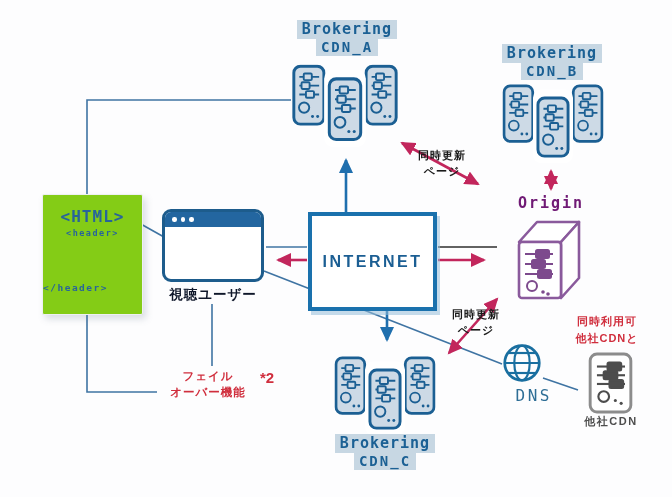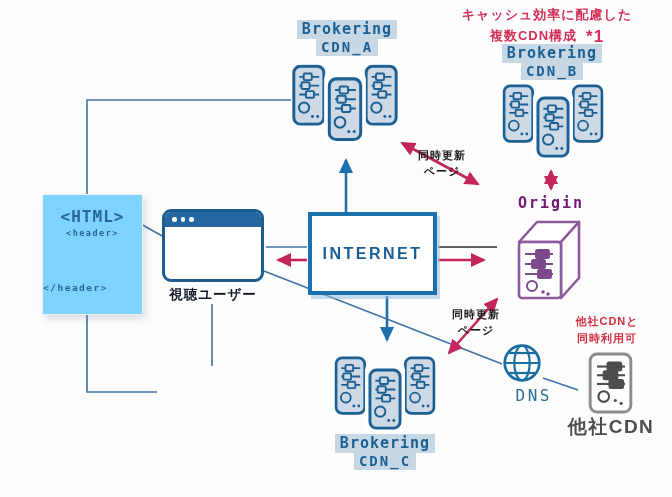--- a/index.html
+++ b/index.html
@@ -3,37 +3,37 @@
 <meta charset="utf-8">
 <style>
   html,body{margin:0;padding:0;background:#fff;}
   #stage{position:relative;width:672px;height:497px;background:#fdfdfe;overflow:hidden;
          font-family:"Liberation Sans","DejaVu Sans",sans-serif;}
   #connectors{position:absolute;left:0;top:0;z-index:1;}
   .node{position:absolute;z-index:2;}
   .ctr{text-align:center;}
 
   
-  #html-card{left:42px;top:194px;width:99px;height:119px;background:#7dd3fc;border:1px solid #eef0f2;
+  #html-card{left:42px;top:194px;width:99px;height:119px;background:#84cc16;border:1px solid #eef0f2;
              box-shadow:3px 4px 7px rgba(90,110,130,.22);border-radius:2px;color:#28649a;
              font-family:"DejaVu Sans Mono",monospace;}
   #html-card .t1{font-size:16px;font-weight:bold;letter-spacing:1px;margin-top:12px;text-align:center;}
   #html-card .t2{font-size:8.5px;font-weight:bold;letter-spacing:1.5px;text-align:center;margin-top:2px;}
   #html-card .t3{font-size:9.5px;font-weight:bold;letter-spacing:1.5px;text-align:left;margin-top:44px;}
 
   
   #browser{left:162px;top:209px;width:102px;height:73px;background:#fff;border:3px solid #1d5c8c;
            border-radius:9px;box-sizing:border-box;overflow:hidden;}
   #browser .bar{height:15px;background:#2366a0;display:flex;align-items:center;padding-left:7px;gap:4px;}
   #browser .dot{width:4.5px;height:4.5px;border-radius:50%;background:#fff;}
   #viewer-label{left:153px;top:286px;width:120px;font-size:13.5px;font-weight:bold;color:#0f172a;
                 letter-spacing:1px;}
 
   
-  #internet{left:308px;top:212px;width:129px;height:83px;background:#fff;border:4px solid #1a71ad;
+  #internet{left:308px;top:212px;width:129px;height:99px;background:#fff;border:4px solid #1a71ad;
             box-sizing:border-box;box-shadow:3px 4px 0 rgba(150,190,216,.55);display:flex;
             align-items:center;justify-content:center;}
   #internet .lbl{font-size:16px;font-weight:bold;color:#1b5e93;letter-spacing:2.5px;}
 
   
   .brok{font-family:"DejaVu Sans Mono",monospace;font-weight:bold;color:#1b6094;line-height:1.25;text-align:center;}
   .brok .band{background:#c7d7e3;padding:0 5px;display:inline-block;}
   .brok .l1{font-size:15px;letter-spacing:1px;}
   .brok .l2{font-size:14px;letter-spacing:2px;}
   #cdn-a-label{left:290px;top:20px;width:114px;}
@@ -44,21 +44,21 @@
   #cdn-c-icon{left:334px;top:356px;}
 
   
   #origin-label{left:514px;top:194px;width:74px;font-family:"DejaVu Sans Mono",monospace;
                 font-size:15px;font-weight:bold;color:#701a75;letter-spacing:2px;}
   #origin-icon{left:517px;top:216px;}
   #dns-icon{left:502px;top:343px;}
   #dns-label{left:494px;top:386px;width:58px;font-family:"DejaVu Sans Mono",monospace;
              font-size:16px;color:#2e6e96;letter-spacing:2.5px;text-align:right;}
   #other-cdn-icon{left:588px;top:352px;}
-  #other-cdn-label{left:564px;top:414px;width:94px;font-size:19px;font-weight:bold;color:#4d4d4d;
+  #other-cdn-label{left:564px;top:414px;width:94px;font-size:11px;font-weight:bold;color:#4d4d4d;
                    letter-spacing:1.5px;}
   #other-cdn-note{left:560px;top:313px;width:94px;font-size:11px;font-weight:bold;color:#d02e3d;
                   line-height:1.5;letter-spacing:1px;}
 
   
   #cache-note{left:436px;top:6px;width:222px;color:#d42e55;font-weight:bold;}
   #cache-note .l1{font-size:13px;letter-spacing:1px;}
   #cache-note .l2{font-size:13px;letter-spacing:1px;margin-top:3px;}
   #cache-note .ref{font-size:17px;margin-left:9px;vertical-align:-2px;}
   .sync{font-size:11px;font-weight:bold;color:#1a1a1a;line-height:1.45;letter-spacing:1px;}
@@ -202,50 +202,50 @@
       <circle cx="22" cy="22" r="19" stroke-width="3"></circle>
       <ellipse cx="22" cy="22" rx="8.5" ry="19" stroke-width="2.4"></ellipse>
       <line x1="3" y1="22" x2="41" y2="22" stroke-width="2.4"></line>
       <line x1="6.5" y1="11" x2="37.5" y2="11" stroke-width="2.4"></line>
       <line x1="6.5" y1="33" x2="37.5" y2="33" stroke-width="2.4"></line>
     </g>
   </svg>
   <div class="node ctr" id="dns-label">DNS</div>
 
   <div class="node ctr" id="other-cdn-note">
+    <div>同時利用可</div>
     <div>他社CDNと</div>
-    <div>同時利用可</div>
   </div>
   <svg class="node" id="other-cdn-icon" width="45" height="62" viewBox="0 0 46 64">
     <rect x="2" y="2" width="42" height="60" rx="7" fill="#fff" stroke="#8c8c8c" stroke-width="3"></rect>
     <g stroke="#4d4d4d" stroke-width="2.2" fill="#4d4d4d">
       <line x1="9" y1="15" x2="38" y2="15"></line>
         <rect x="20" y="11" width="14" height="8" rx="1.5"></rect>
       <line x1="9" y1="24" x2="38" y2="24"></line>
         <rect x="16" y="20" width="14" height="8" rx="1.5"></rect>
       <line x1="9" y1="33" x2="38" y2="33"></line>
         <rect x="22" y="29" width="14" height="8" rx="1.5"></rect>
       <circle cx="16" cy="46" r="5.5" fill="none"></circle>
     </g>
     <circle cx="28" cy="50" r="1.6" fill="#4d4d4d"></circle>
     <circle cx="34" cy="53" r="1.6" fill="#4d4d4d"></circle>
   </svg>
   <div class="node ctr" id="other-cdn-label">他社CDN</div>
 
-  <div class="node ctr" id="cache-note">
-    <div class="l1">キャッシュ効率に配慮した</div>
-    <div class="l2">
-      <span>複数CDN構成</span><span class="ref">*1</span>
-    </div>
-  </div>
 
   <div class="node sync ctr" id="sync-top">
     <div>同時更新</div>
     <div>ページ</div>
   </div>
   <div class="node sync ctr" id="sync-bottom">
     <div>同時更新</div>
     <div>ページ</div>
   </div>
 
+  <div class="node" id="failover">
+    <span class="lines">
+      <div>フェイル</div>
+      <div>オーバー機能</div>
+    </span><span class="ref">*2</span>
+  </div>
 
 
 </div>
 
 </body></html>

